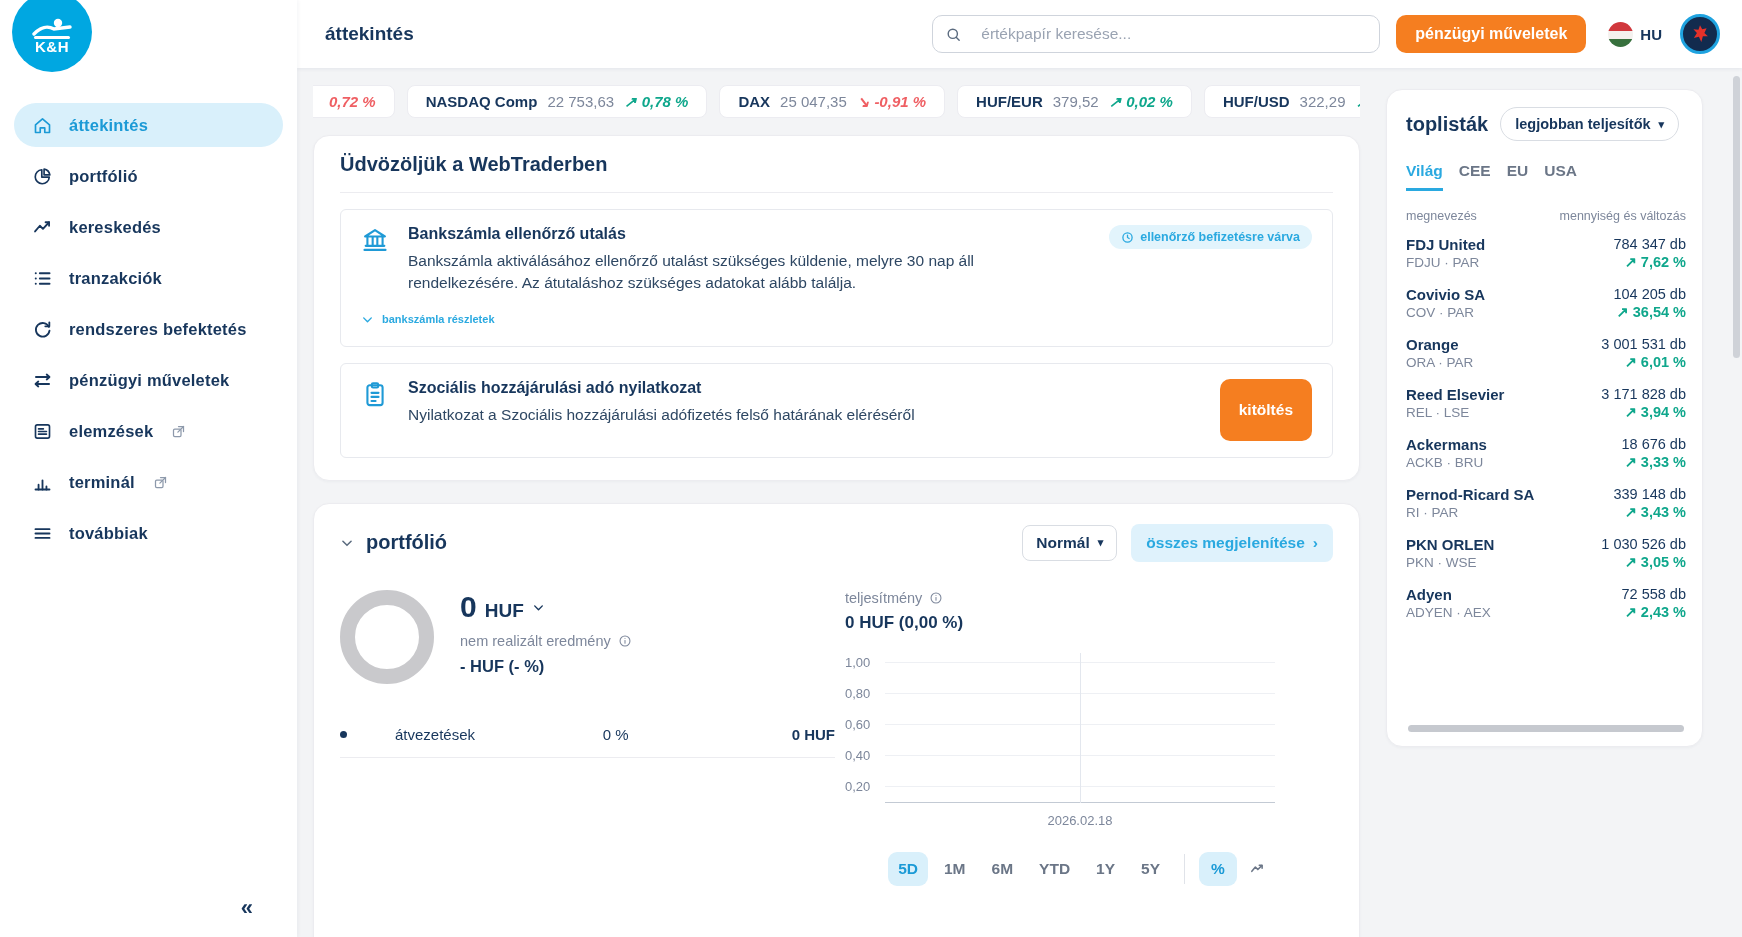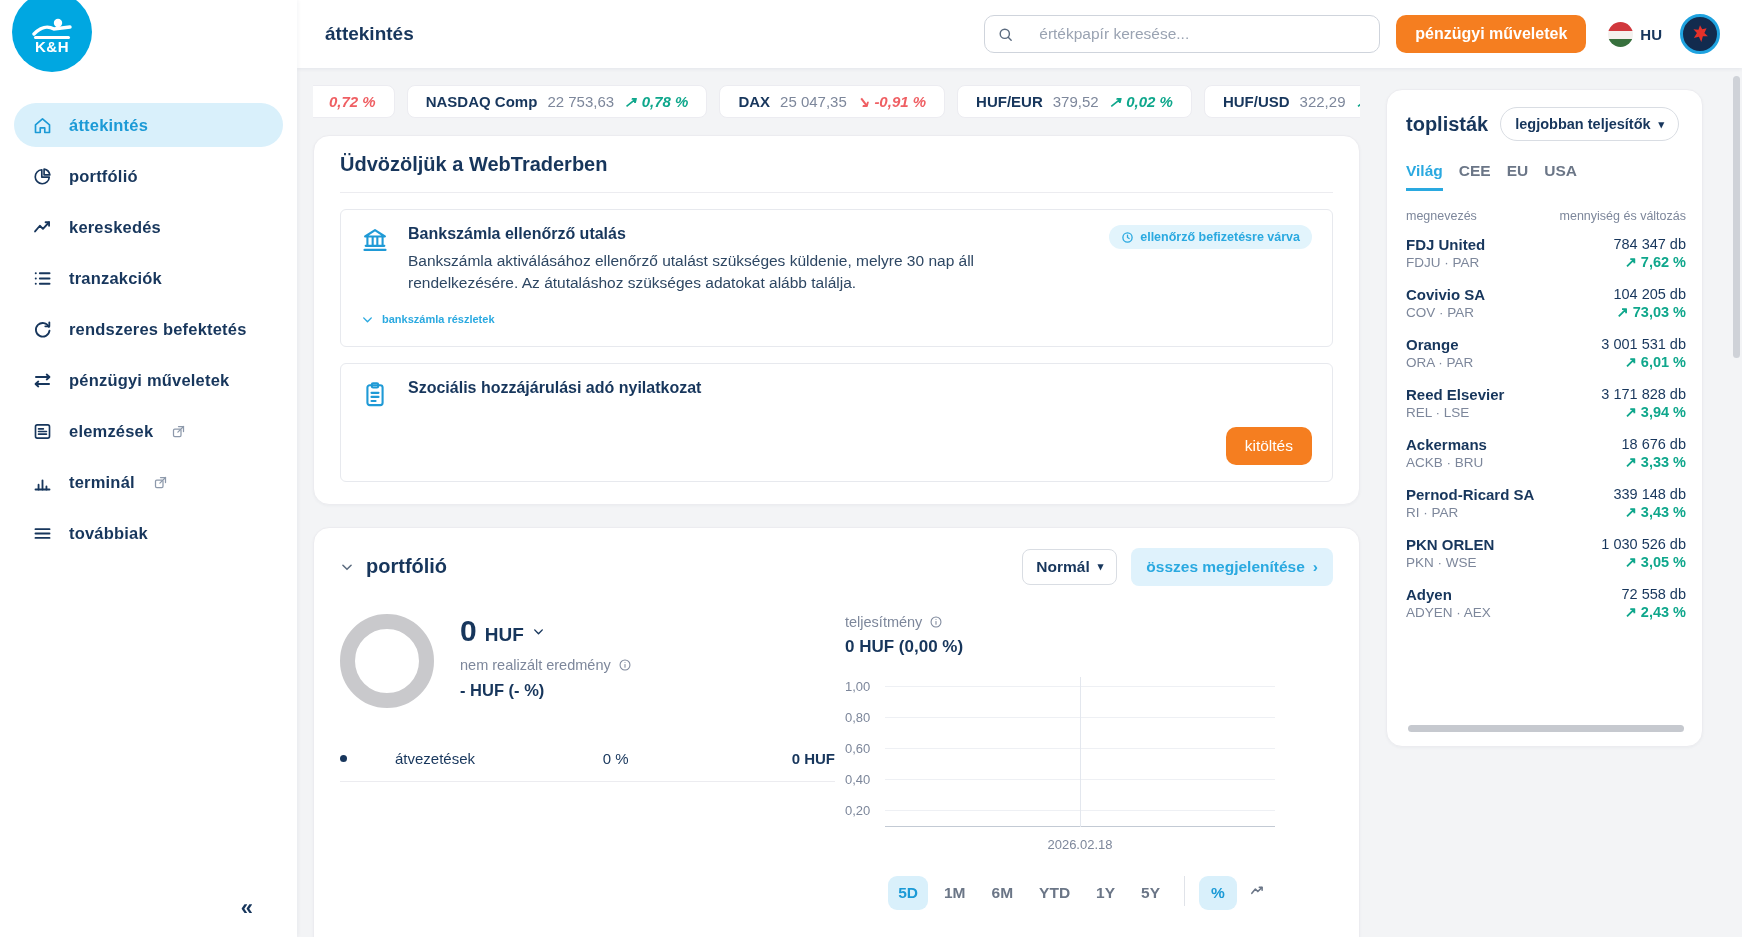--- a/index.html
+++ b/index.html
@@ -20,21 +20,21 @@
   .nav-icon svg { width:21px; height:21px; }
   .nav-label { font-size:16.5px; font-weight:bold; letter-spacing:.2px; }
   .ext { width:15px; height:15px; display:inline-flex; color:#8d99ab; margin-left:2px; }
   .ext svg { width:15px; height:15px; }
   .collapse { position:absolute; bottom:16px; right:44px; font-size:22px; font-weight:bold; color:#17365c; cursor:pointer; }
 
   
   .main { flex:1; display:flex; flex-direction:column; min-width:0; }
   .topbar { height:68px; background:#fff; display:flex; align-items:center; padding:0 22px 0 28px; box-shadow:0 1px 4px rgba(20,40,80,.07); position:relative; z-index:4; }
   .page-title { font-size:19px; font-weight:bold; color:#17365c; }
-  .search { margin-left:auto; width:396px; height:38px; border:1px solid #cfd4dc; border-radius:10px; background:#fff; display:flex; align-items:center; padding:0 12px; gap:25px; }
+  .search { margin-left:auto; width:448px; height:38px; border:1px solid #cfd4dc; border-radius:10px; background:#fff; display:flex; align-items:center; padding:0 12px; gap:19px; }
   .search svg { width:17px; height:17px; color:#5b6b7f; flex-shrink:0; }
   .search input { border:none; outline:none; flex:1; font-size:15.5px; font-family:inherit; color:#17365c; background:transparent; }
   .search input::placeholder { color:#9aa3b2; }
   .btn-orange { background:#f57e20; color:#fff; border:none; border-radius:10px; font-family:inherit; font-size:16px; font-weight:bold; padding:10px 19px; margin-left:16px; cursor:pointer; }
   .lang { display:flex; align-items:center; gap:7px; margin-left:22px; cursor:pointer; }
   .flag { width:25px; height:25px; border-radius:50%; background:linear-gradient(180deg,#d0373c 0 34%,#f4f1ee 34% 66%,#37703d 66% 100%); }
   .lang-code { font-size:15px; font-weight:bold; color:#17365c; }
   .avatar { width:40px; height:40px; margin-left:18px; border-radius:50%; background:#122b4e; border:3px solid #1fa3e0; position:relative; cursor:pointer; flex-shrink:0; }
   .avatar i { position:absolute; inset:6px; background:#e63129; clip-path:polygon(50% 10%,60% 28%,80% 24%,70% 45%,86% 60%,63% 60%,56% 86%,45% 62%,22% 68%,36% 46%,20% 28%,43% 31%); }
 
@@ -61,21 +61,21 @@
   .notice-row { display:flex; gap:17px; }
   .notice-icon { width:30px; height:30px; color:#1f9ad6; flex-shrink:0; margin-top:1px; }
   .notice-icon svg { width:28px; height:28px; }
   .notice-text { flex:1; }
   .notice-title { font-size:16px; font-weight:bold; color:#17365c; margin-bottom:7px; }
   .notice-body { font-size:15.5px; color:#2e4763; line-height:1.45; max-width:620px; }
   .badge { align-self:flex-start; display:inline-flex; align-items:center; gap:6px; background:#e2f4fc; color:#2aa9e0; font-size:12.5px; font-weight:bold; border-radius:13px; padding:5px 12px; white-space:nowrap; }
   .badge svg { width:13px; height:13px; }
   .notice-link { display:inline-flex; align-items:center; gap:8px; color:#2aa9e0; font-size:11px; font-weight:bold; margin-top:18px; cursor:pointer; }
   .notice-link svg { width:13px; height:13px; }
-  .btn-kitoltes { align-self:center; background:#f57e20; color:#fff; border:none; border-radius:10px; font-family:inherit; font-size:15.5px; font-weight:normal; padding:10px 19px; cursor:pointer;margin-top:48px; }
+  .btn-kitoltes { align-self:center; background:#f57e20; color:#fff; border:none; border-radius:10px; font-family:inherit; font-size:15.5px; font-weight:bold; padding:22px 19px; cursor:pointer; }
 
   
   .portfolio { padding:20px 26px; height:640px; }
   .pf-header { display:flex; align-items:center; }
   .pf-title-wrap { display:flex; align-items:center; gap:12px; cursor:pointer; }
   .pf-title-wrap svg { width:14px; height:14px; color:#5b6b7f; }
   .pf-title { font-size:20px; font-weight:bold; color:#17365c; }
   .pf-actions { margin-left:auto; display:flex; gap:14px; align-items:center; }
   .btn-mode { background:#fff; border:1.5px solid #d9dde3; border-radius:8px; font-family:inherit; font-size:15.5px; font-weight:bold; color:#17365c; padding:8px 13px; display:inline-flex; gap:8px; align-items:center; cursor:pointer; }
   .btn-showall { background:#dff2fc; border:none; border-radius:8px; color:#2aa9e0; font-family:inherit; font-size:15.5px; font-weight:bold; padding:10px 15px; display:inline-flex; gap:8px; align-items:center; cursor:pointer; }
@@ -100,21 +100,21 @@
   .perf-label { display:flex; align-items:center; gap:7px; color:#7d879b; font-size:14.5px; }
   .perf-label svg { width:14px; height:14px; }
   .perf-value { font-size:17px; font-weight:bold; color:#17365c; margin-top:7px; }
   .chart { margin-top:14px; position:relative; }
   .grid-row { display:flex; align-items:center; height:31px; }
   .ytick { width:40px; font-size:13px; color:#7d879b; text-align:left; }
   .grid-line { flex:1; border-top:1px solid #eef0f4; }
   .plot-bottom { margin-left:40px; border-top:1px solid #c3cad4; }
   .vline { position:absolute; left:calc(40px + 50%); top:6px; bottom:0; width:1px; background:#e3e7ee; transform:translateX(-20px); }
   .xlabel { margin-left:40px; text-align:center; font-size:13px; color:#7d879b; margin-top:10px; }
-  .controls { display:flex; align-items:flex-start; gap:6px; justify-content:center; margin-top:24px; margin-left:40px; }
+  .controls { display:flex; align-items:center; gap:6px; justify-content:center; margin-top:24px; margin-left:40px; }
   .range-btn { border:none; background:transparent; font-family:inherit; font-size:15.5px; font-weight:bold; color:#6b7687; padding:8px 10px; border-radius:9px; cursor:pointer; }
   .range-btn.active { background:#d9f0fb; color:#1b9ad6; }
   .ctl-div { width:1px; height:30px; background:#e0e3e9; margin:0 8px; }
   .pct-toggle { background:#d9f0fb; color:#1b9ad6; border:none; border-radius:9px; font-family:inherit; font-size:15.5px; font-weight:bold; padding:8px 12px; cursor:pointer; }
   .line-toggle { background:transparent; border:none; color:#6b7687; cursor:pointer; display:inline-flex; padding:6px; }
   .line-toggle svg { width:17px; height:17px; }
 
   
   .panel { width:317px; flex-shrink:0; background:#fff; border:1px solid #ececf0; border-radius:16px; box-shadow:0 1px 3px rgba(20,40,80,.04); height:658px; padding:17px 16px 12px 19px; margin-top:4px; display:flex; flex-direction:column; }
   .panel-head { display:flex; align-items:center; gap:12px; }
@@ -358,20 +358,21 @@
             <div class="notice-row">
               <span class="notice-icon">
                 <svg viewBox="0 0 24 24" fill="none" stroke="currentColor" stroke-width="1.8" stroke-linecap="round" stroke-linejoin="round">
                   <rect x="5.5" y="4.5" width="13" height="17" rx="2"></rect>
                     <rect x="9.3" y="2.8" width="5.4" height="3.6" rx="1"></rect>
                     <path d="M9 11h6M9 14.5h6M9 18h3.5"></path>
                 </svg>
               </span>
               <div class="notice-text">
                 <div class="notice-title">Szociális hozzájárulási adó nyilatkozat</div>
+                <div class="notice-body">Nyilatkozat a Szociális hozzájárulási adófizetés felső határának eléréséről</div>
               </div>
               <button class="btn-kitoltes">kitöltés</button>
             </div>
           </div>
         </section>
 
         <section class="card portfolio">
           <div class="pf-header">
             <div class="pf-title-wrap">
               <svg viewBox="0 0 24 24" fill="none" stroke="currentColor" stroke-width="2.6" stroke-linecap="round" stroke-linejoin="round">
@@ -514,21 +515,21 @@
       <div class="trow-change"><span>↗</span> <span class="pct">7,62 %</span></div>
     </div>
   </div>
             <div class="trow">
     <div class="trow-left">
       <div class="trow-name">Covivio SA</div>
       <div class="trow-symbol">COV · PAR</div>
     </div>
     <div class="trow-right">
       <div class="trow-qty">104 205 db</div>
-      <div class="trow-change"><span>↗</span> <span class="pct">73,03 %</span></div>
+      <div class="trow-change"><span>↗</span> <span class="pct">36,54 %</span></div>
     </div>
   </div>
             <div class="trow">
     <div class="trow-left">
       <div class="trow-name">Orange</div>
       <div class="trow-symbol">ORA · PAR</div>
     </div>
     <div class="trow-right">
       <div class="trow-qty">3 001 531 db</div>
       <div class="trow-change"><span>↗</span> <span class="pct">6,01 %</span></div>

